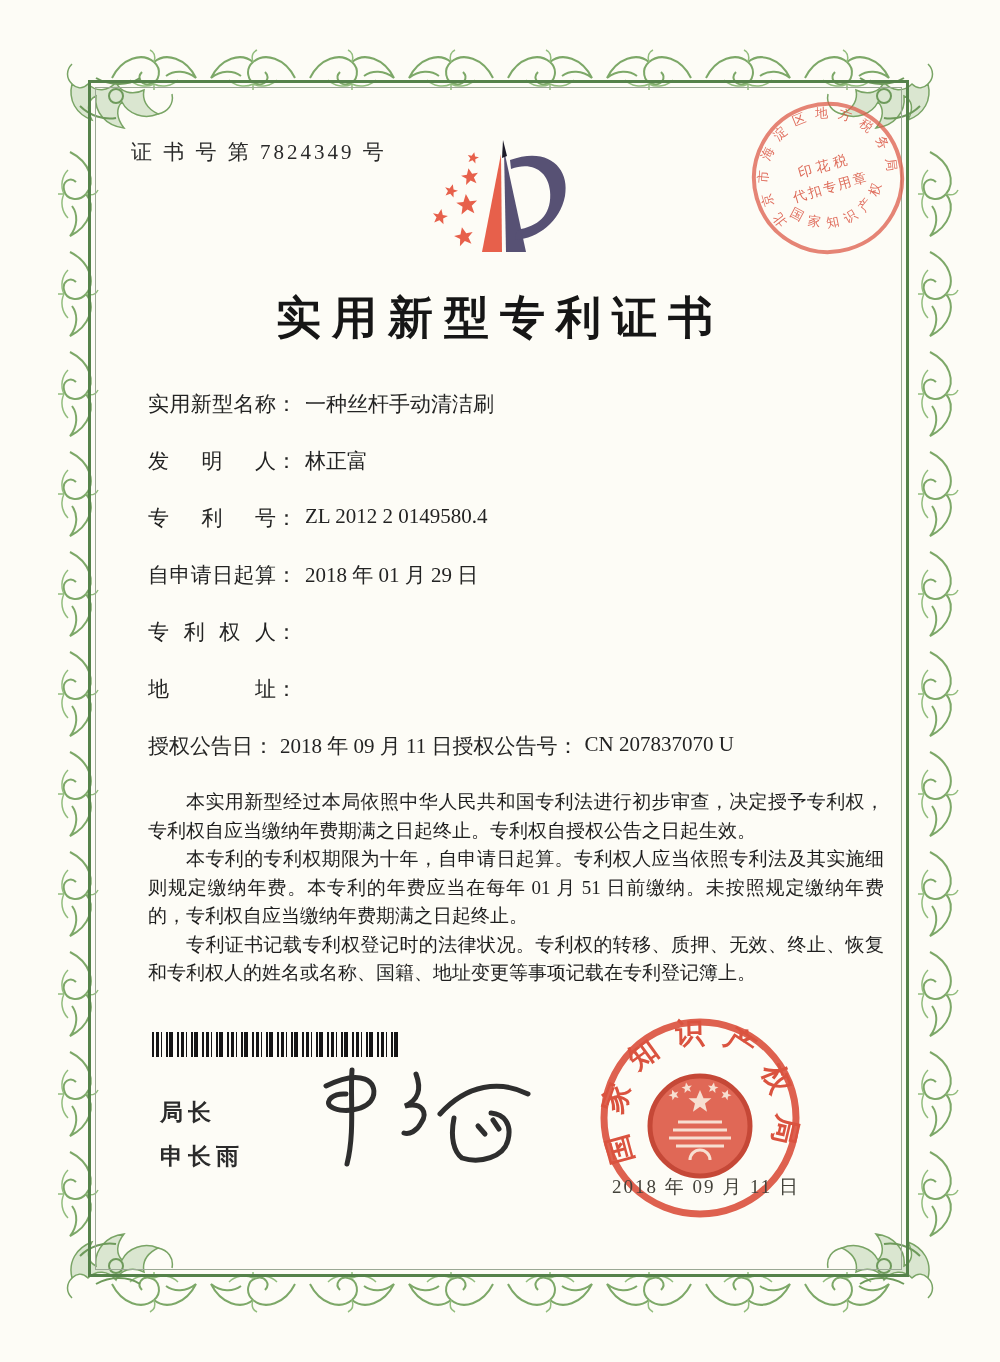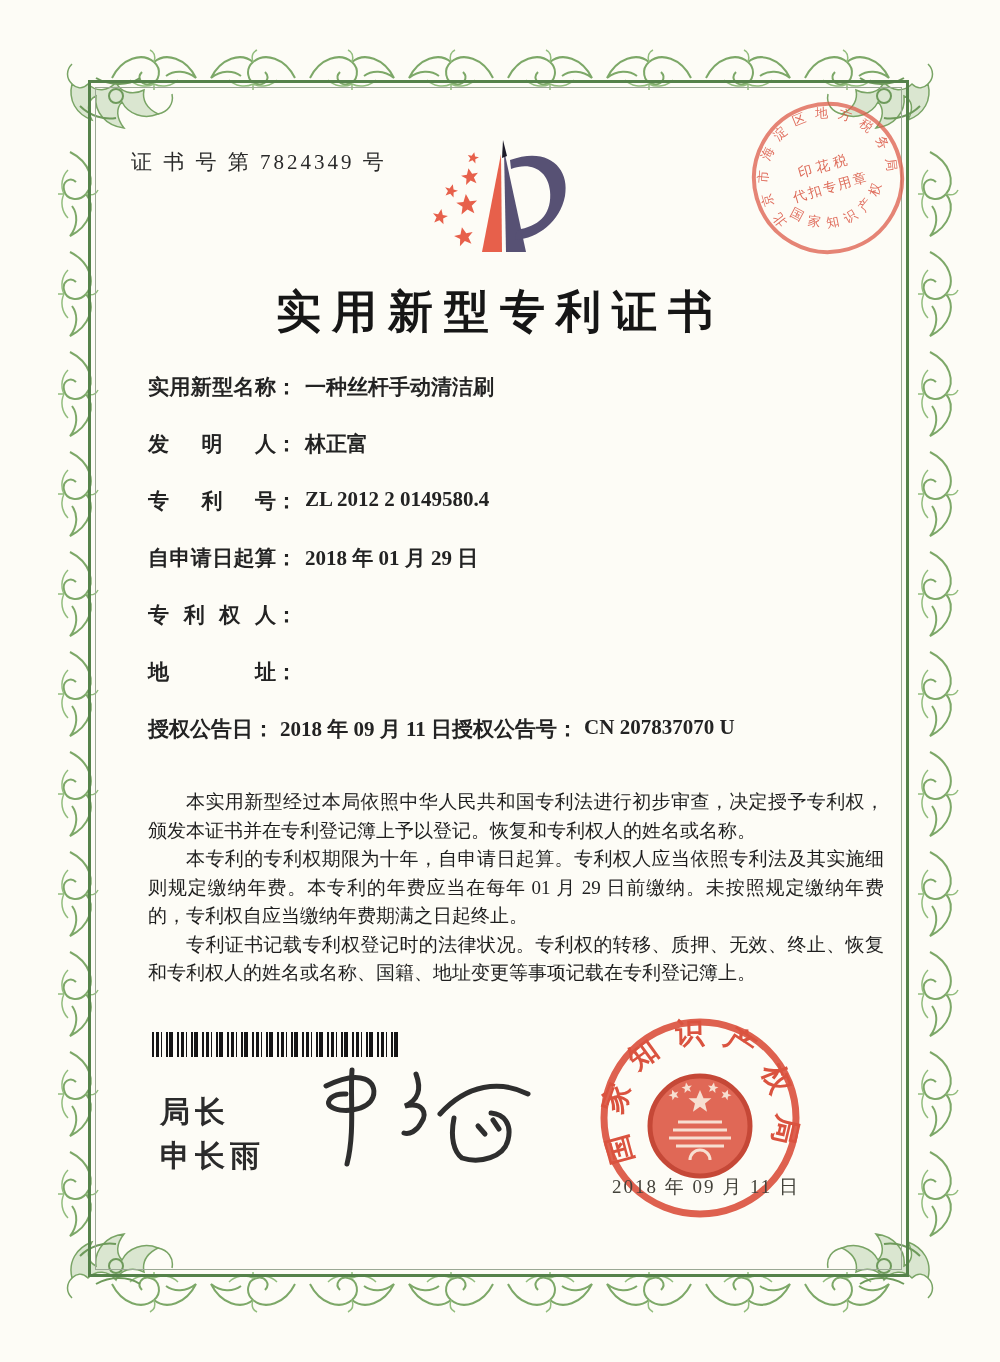--- a/index.html
+++ b/index.html
@@ -3,44 +3,44 @@
 <meta charset="utf-8">
 <style>
   html,body{margin:0;padding:0;background:#fdfcf6;}
   .page{position:relative;width:1000px;height:1362px;background:#fdfcf6;overflow:hidden;
         font-family:"Liberation Serif","DejaVu Serif",serif;color:#232323;}
   .lace{position:absolute;left:0;top:0;width:1000px;height:1362px;pointer-events:none;}
   .frame-outer{position:absolute;left:88px;top:80px;width:821px;height:1197px;
         border:3px solid #55824a;box-sizing:border-box;}
   .frame-inner{position:absolute;left:4px;top:4px;right:4px;bottom:4px;
         border:1px solid #9aa894;}
-  .cert-no{position:absolute;left:131px;top:138px;font-size:21px;letter-spacing:3px;color:#2a2a2a;margin-top:10px;}
+  .cert-no{position:absolute;left:131px;top:138px;font-size:21px;letter-spacing:3px;color:#2a2a2a;}
   .logo{position:absolute;left:398px;top:128px;}
   .stamp{position:absolute;left:746px;top:96px;transform:rotate(-16deg);opacity:.88;}
-  .title{position:absolute;left:0;top:282px;width:100%;text-align:center;
+  .title{position:absolute;left:0;top:288px;width:100%;text-align:center;
         font-size:45px;font-weight:bold;letter-spacing:11px;color:#161616;}
-  .fields{position:absolute;left:148px;top:373px;width:740px;font-size:21px;font-weight:bold;}
+  .fields{position:absolute;left:148px;top:390px;width:740px;font-size:21px;}
   .frow{display:flex;margin-bottom:27px;height:30px;white-space:nowrap;}
   .flabel{display:inline-block;width:128px;text-align:justify;text-align-last:justify;}
   .fcolon{display:inline-block;}
   .fvalue{display:inline-block;margin-left:8px;}
   .grow{display:flex;white-space:nowrap;}
   .gpair2{}
   .paras{position:absolute;left:148px;top:788px;width:736px;font-size:19px;
         line-height:28.5px;text-align:justify;color:#1f1f1f;}
   .paras p{margin:0;text-indent:2em;}
   .barcode{position:absolute;left:152px;top:1032px;width:247px;height:25px;
     background:repeating-linear-gradient(90deg,
       #151515 0 2px,transparent 2px 4px,
       #151515 4px 7px,transparent 7px 9px,
       #151515 9px 10px,transparent 10px 14px,
       #151515 14px 16px,transparent 16px 17px,
       #151515 17px 21px,transparent 21px 25px);}
   .director{position:absolute;left:160px;top:1090px;font-family:"Liberation Sans","DejaVu Sans",sans-serif;
-        font-size:30px;letter-spacing:5px;color:#2b2b2b;line-height:44px;font-weight:600;}
+        font-size:23px;letter-spacing:5px;color:#2b2b2b;line-height:44px;font-weight:600;}
   .signature{position:absolute;left:292px;top:1056px;}
   .seal{position:absolute;left:596px;top:1014px;opacity:.95;}
   .seal-date{position:absolute;left:612px;top:1174px;font-size:19px;letter-spacing:2px;
         color:#43423a;z-index:6;}
   .footer{position:absolute;left:0;top:1236px;width:100%;text-align:center;font-size:16px;
         letter-spacing:2px;color:#2d2d2d;}
 </style>
 </head>
 <body>
 
@@ -184,22 +184,22 @@
       <span>授权公告日</span>
         <span>：</span>
       <span style="margin-left:6px">2018 年 09 月 11 日</span>
       <span class="gpair2">授权公告号</span>
         <span>：</span>
       <span style="margin-left:6px">CN 207837070 U</span>
     </div>
   </div>
 
   <div class="paras">
-    <p>本实用新型经过本局依照中华人民共和国专利法进行初步审查，决定授予专利权，颁发本证书并在专利登记簿上予以登记。恢复和专利权人的姓名或名称。</p>
-    <p>本专利的专利权期限为十年，自申请日起算。专利权人应当依照专利法及其实施细则规定缴纳年费。本专利的年费应当在每年 01 月 29 日前缴纳。未按照规定缴纳年费的，专利权自应当缴纳年费期满之日起终止。</p>
+    <p>本实用新型经过本局依照中华人民共和国专利法进行初步审查，决定授予专利权，专利权自应当缴纳年费期满之日起终止。专利权自授权公告之日起生效。</p>
+    <p>本专利的专利权期限为十年，自申请日起算。专利权人应当依照专利法及其实施细则规定缴纳年费。本专利的年费应当在每年 01 月 51 日前缴纳。未按照规定缴纳年费的，专利权自应当缴纳年费期满之日起终止。</p>
     <p>专利证书记载专利权登记时的法律状况。专利权的转移、质押、无效、终止、恢复和专利权人的姓名或名称、国籍、地址变更等事项记载在专利登记簿上。</p>
   </div>
 
   <div class="barcode"></div>
 
   <div class="director">
     <div>局长</div>
     <div>申长雨</div>
   </div>
 

